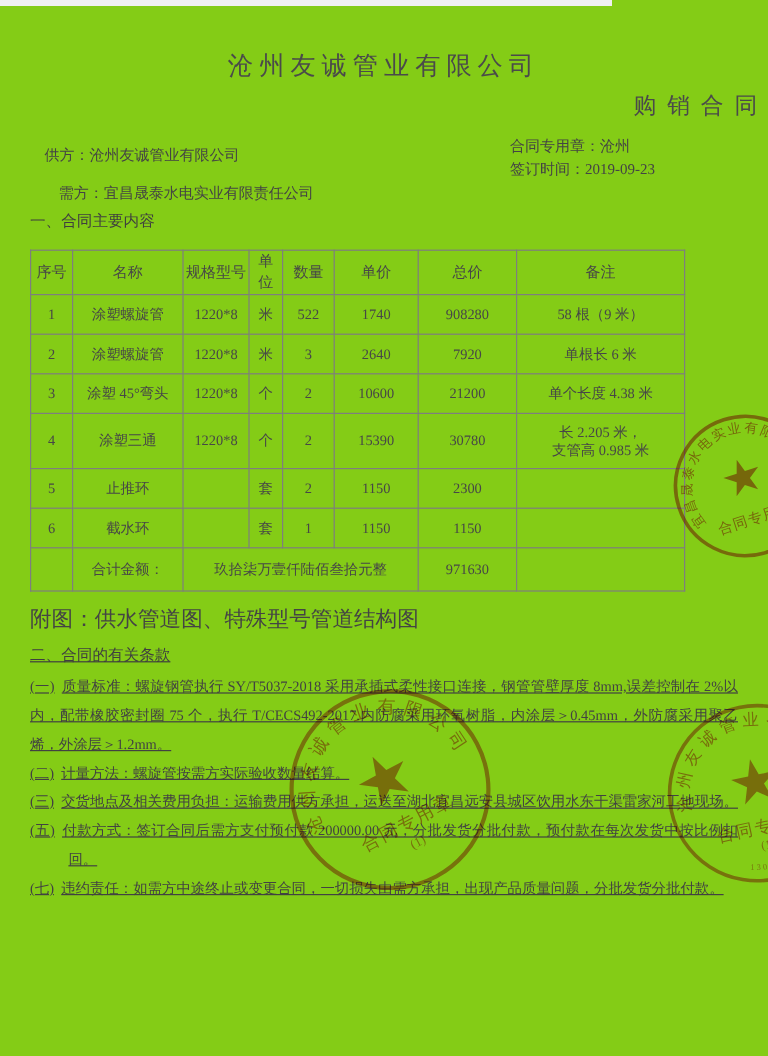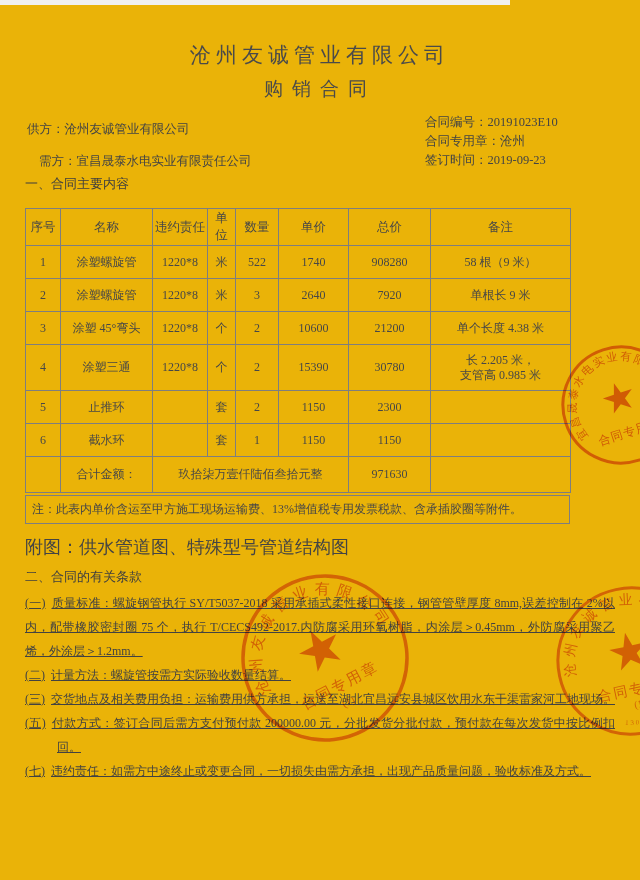--- a/index.html
+++ b/index.html
@@ -1,26 +1,26 @@
 <!DOCTYPE html>
 <html><head>
 <meta charset="utf-8">
 <style>
   html,body{margin:0;padding:0;background:#e9e9e9;}
   .page{
     position:relative;width:640px;height:880px;margin:0 auto;
-    background:#eab308;overflow:hidden;
+    background:#84cc16;overflow:hidden;
     font-family:"Liberation Serif","DejaVu Serif",serif;
     color:#414141;
   }
   .scan-edge{position:absolute;top:0;left:0;width:510px;height:5px;background:#f0f0f0;}
   .title-company{padding-top:42px;text-align:center;font-size:21px;letter-spacing:5px;color:#4a4a4a;line-height:26px;}
-  .title-doc{margin-top:9px;text-align:center;font-size:19px;letter-spacing:9px;color:#4a4a4a;line-height:24px;}
+  .title-doc{margin-top:9px;text-align:right;font-size:19px;letter-spacing:9px;color:#4a4a4a;line-height:24px;}
   .meta{position:relative;height:58px;margin:14px 25px 0 25px;font-size:12.5px;color:#444;}
-  .meta-left{position:absolute;left:2px;top:6px;}
+  .meta-left{position:absolute;left:12px;top:6px;}
   .meta-left .row2{margin-top:15px;margin-left:12px;}
   .meta-right{position:absolute;left:400px;top:-2px;line-height:19px;}
   .sec-heading{margin:2px 0 15px 25px;font-size:13px;color:#3f3f3f;}
   table.items{
     margin:2px 0 0 25px;border-collapse:collapse;table-layout:fixed;width:545px;
   }
   table.items th,table.items td{
     border:1px solid #7e7e7e;text-align:center;vertical-align:middle;
     font-weight:normal;font-size:12px;color:#474747;padding:1px 2px;
     overflow:hidden;
@@ -28,21 +28,21 @@
   table.items th{font-size:12.5px;height:31px;}
   tr.r{height:33px;}
   tr.r-tall{height:46px;}
   tr.r-total{height:36px;}
   td.remark{white-space:pre-line;line-height:15px;}
   .note-box{
     margin:2px 0 0 25px;width:531px;border:1px solid #7e7e7e;
     font-size:12px;color:#474747;padding:6px 6px;line-height:15px;
   }
   .attachment{margin:11px 0 0 25px;font-size:18px;color:#444;}
-  .sec2-heading{margin:9px 0 0 25px;font-size:13px;color:#3f3f3f;}
+  .sec2-heading{margin:9px 0 0 25px;font-size:13px;color:#3f3f3f;text-decoration:underline;}
   .terms{margin:5px 25px 0 25px;font-size:12px;color:#424242;}
   .terms p{margin:0;line-height:24px;text-align:justify;text-decoration:underline;}
   .terms p.hang{padding-left:32px;text-indent:-32px;}
   .term-label{margin-right:6px;}
   .stamp{position:absolute;mix-blend-mode:multiply;opacity:0.85;}
   .stamp text{font-family:"Liberation Serif","DejaVu Serif",serif;}
 </style>
 </head>
 <body>
 
@@ -51,21 +51,20 @@
 
   <div class="title-company">沧州友诚管业有限公司</div>
   <div class="title-doc">购销合同</div>
 
   <div class="meta">
     <div class="meta-left">
       <div class="row1"><span>供方：</span><span>沧州友诚管业有限公司</span></div>
       <div class="row2"><span>需方：</span><span>宜昌晟泰水电实业有限责任公司</span></div>
     </div>
     <div class="meta-right">
-      <div><span>合同编号：</span><span>20191023E10</span></div>
       <div><span>合同专用章：</span><span>沧州</span></div>
       <div><span>签订时间：</span><span>2019-09-23</span></div>
     </div>
   </div>
 
   <div class="sec-heading">一、合同主要内容</div>
 
   <table class="items">
     <colgroup>
       <col style="width:35px">
@@ -74,21 +73,21 @@
         <col style="width:28px">
       <col style="width:43px">
         <col style="width:70px">
         <col style="width:82px">
         <col style="width:140px">
     </colgroup>
     <tbody>
         <tr>
       <th>序号</th>
       <th>名称</th>
-      <th>违约责任</th>
+      <th>规格型号</th>
       <th>单位</th>
       <th>数量</th>
       <th>单价</th>
       <th>总价</th>
       <th>备注</th>
     </tr>
     <tr class="r">
       <td>1</td>
       <td>涂塑螺旋管</td>
       <td>1220*8</td>
@@ -99,21 +98,21 @@
       <td class="remark">58 根（9 米）</td>
     </tr>
     <tr class="r">
       <td>2</td>
       <td>涂塑螺旋管</td>
       <td>1220*8</td>
       <td>米</td>
       <td>3</td>
       <td>2640</td>
       <td>7920</td>
-      <td class="remark">单根长 9 米</td>
+      <td class="remark">单根长 6 米</td>
     </tr>
     <tr class="r">
       <td>3</td>
       <td>涂塑 45°弯头</td>
       <td>1220*8</td>
       <td>个</td>
       <td>2</td>
       <td>10600</td>
       <td>21200</td>
       <td class="remark">单个长度 4.38 米</td>
@@ -152,32 +151,31 @@
     <tr class="r-total">
       <td></td>
       <td>合计金额：</td>
       <td colspan="4">玖拾柒万壹仟陆佰叁拾元整</td>
       <td>971630</td>
       <td></td>
     </tr>
   </tbody>
     </table>
 
-  <div class="note-box">注：此表内单价含运至甲方施工现场运输费、13%增值税专用发票税款、含承插胶圈等附件。</div>
 
   <div class="attachment">附图：供水管道图、特殊型号管道结构图</div>
 
   <div class="sec2-heading">二、合同的有关条款</div>
 
   <div class="terms">
     <p><span class="term-label">(一)</span><span>质量标准：螺旋钢管执行 SY/T5037-2018 采用承插式柔性接口连接，钢管管壁厚度 8mm,误差控制在 2%以内，配带橡胶密封圈 75 个，执行 T/CECS492-2017.内防腐采用环氧树脂，内涂层＞0.45mm，外防腐采用聚乙烯，外涂层＞1.2mm。</span></p>
     <p class="hang"><span class="term-label">(二)</span><span>计量方法：螺旋管按需方实际验收数量结算。</span></p>
     <p class="hang"><span class="term-label">(三)</span><span>交货地点及相关费用负担：运输费用供方承担，运送至湖北宜昌远安县城区饮用水东干渠雷家河工地现场。</span></p>
     <p class="hang"><span class="term-label">(五)</span><span>付款方式：签订合同后需方支付预付款 200000.00 元，分批发货分批付款，预付款在每次发货中按比例扣回。</span></p>
-    <p class="hang"><span class="term-label">(七)</span><span>违约责任：如需方中途终止或变更合同，一切损失由需方承担，出现产品质量问题，验收标准及方式。</span></p>
+    <p class="hang"><span class="term-label">(七)</span><span>违约责任：如需方中途终止或变更合同，一切损失由需方承担，出现产品质量问题，分批发货分批付款。</span></p>
   </div>
 
   <svg class="stamp" style="left:546px;top:330px;" width="150" height="150" viewBox="0 0 150 150">
     <g transform="rotate(-18 75 75)" fill="none" stroke="none">
       <circle cx="75" cy="75" r="58" stroke="#d64535" stroke-width="3" stroke-opacity="0.78"></circle>
       <path id="ringA" d="M 32.7 90.4 A 45 45 0 1 1 117.3 90.4" fill="none"></path>
       <text font-size="11" fill="#d64535" fill-opacity="0.8" letter-spacing="2">
         <textPath href="#ringA" startOffset="50%" text-anchor="middle">宜昌晟泰水电实业有限责任公司</textPath>
       </text>
       <polygon points="75,52 71.4,63.1 59.8,63.1 69.2,69.9 65.6,80.9 75,74.1 84.4,80.9 80.8,69.9 90.2,63.1 78.6,63.1" fill="#d64535" fill-opacity="0.8"></polygon>

